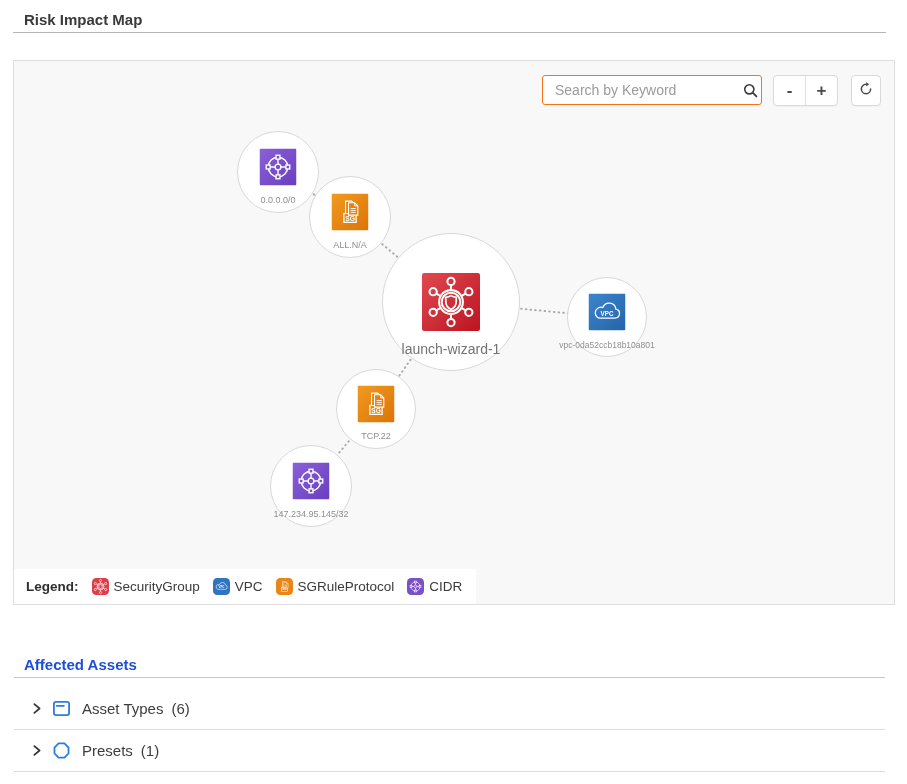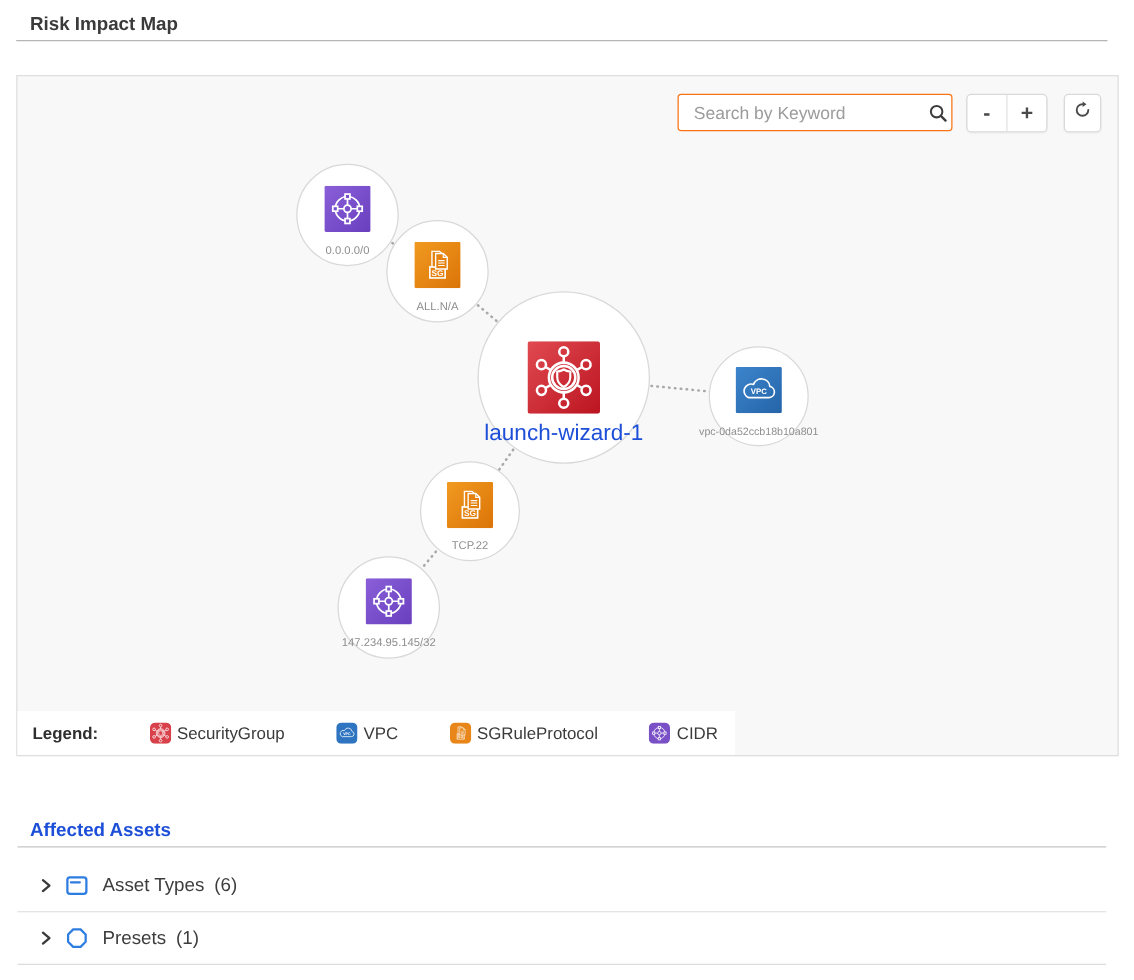--- a/index.html
+++ b/index.html
@@ -37,28 +37,28 @@
                  display:flex; align-items:center; justify-content:center; z-index:5; cursor:pointer;
                  box-shadow:0 1px 1px rgba(0,0,0,0.03); }
 
   
   .node { position:absolute; border-radius:50%; background:#fff; border:1px solid #d8d8d8; z-index:2; }
   .node-icon { position:absolute; left:50%; top:calc(50% - 5px); transform:translate(-50%,-50%); }
   .node--small .node-icon { width:37px; height:37px; }
   .node--big .node-icon { width:58px; height:58px; top:50%; }
   .node-label { position:absolute; bottom:7px; left:50%; transform:translateX(-50%);
                 font-size:9px; color:#8e8e8e; white-space:nowrap; }
-  .node--big .node-label { bottom:13px; font-size:18px; color:#1d4ed8;margin-top:24px; }
+  .node--big .node-label { bottom:13px; font-size:14px; color:#737373;margin-top:24px; }
   .node--vpc .node-label { font-size:8.5px; bottom:6px; }
 
   
   .legend { position:absolute; left:0; bottom:0; height:35px; background:#fff;
-            display:flex; align-items:center; padding:0 14px 0 12px; gap:27px; z-index:4; }
+            display:flex; align-items:center; padding:0 14px 0 12px; gap:13px; z-index:4; }
   .legend-title { font-size:13.5px; font-weight:700; color:#2f2f2f; }
-  .legend-item { display:flex; align-items:center; gap:5px;margin-left:14px; }
+  .legend-item { display:flex; align-items:center; gap:5px; }
   .legend-item svg { display:block; }
   .legend-label { font-size:13.5px; color:#3b3b3b; }
 
   
   .aa-title { position:absolute; left:24px; top:656px; font-size:15px; font-weight:700; color:#1d4ed8; }
   .aa-divider { position:absolute; top:677px; left:14px; right:14px; height:1px; background:#c6c6c6; }
   .aa-rows { position:absolute; top:688px; left:14px; right:14px; }
   .aa-row { height:42px; display:flex; align-items:center; padding-left:16px;
             border-bottom:1px solid #dcdcdc; cursor:pointer; background:#fff; }
   .aa-chevron { display:flex; align-items:center; margin-right:9px; }

